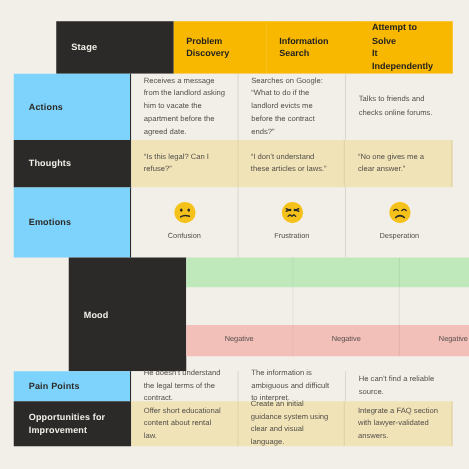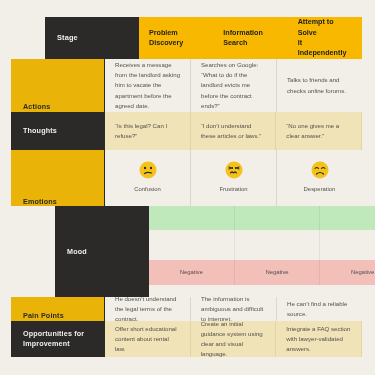--- a/index.html
+++ b/index.html
@@ -22,24 +22,23 @@
     width: 94px; flex: 0 0 94px;
     display: flex; align-items: center;
     padding-left: 12px; padding-right: 6px;
     color: #f2efe9;
     background: #2b2a28;
     font-size: 7.2px; font-weight: bold;
     letter-spacing: 0.15px;
     line-height: 1.35;
   }
   .row-header.light {
-    background: #eab308;
+    background: #7dd3fc;
     color: #2b2a28;
     border-right: 1.5px solid #2b2a28;
-    align-items: flex-end;
   }
   .cells { display: flex; flex: 1 1 auto; }
   .cell {
     flex: 1 1 0;
     padding: 9px 9px 9px 10px;
     font-size: 6.1px;
     line-height: 1.65;
     color: #55504a;
     border-right: 0.8px solid #dcd7cd;
     background: #f2efe9;

